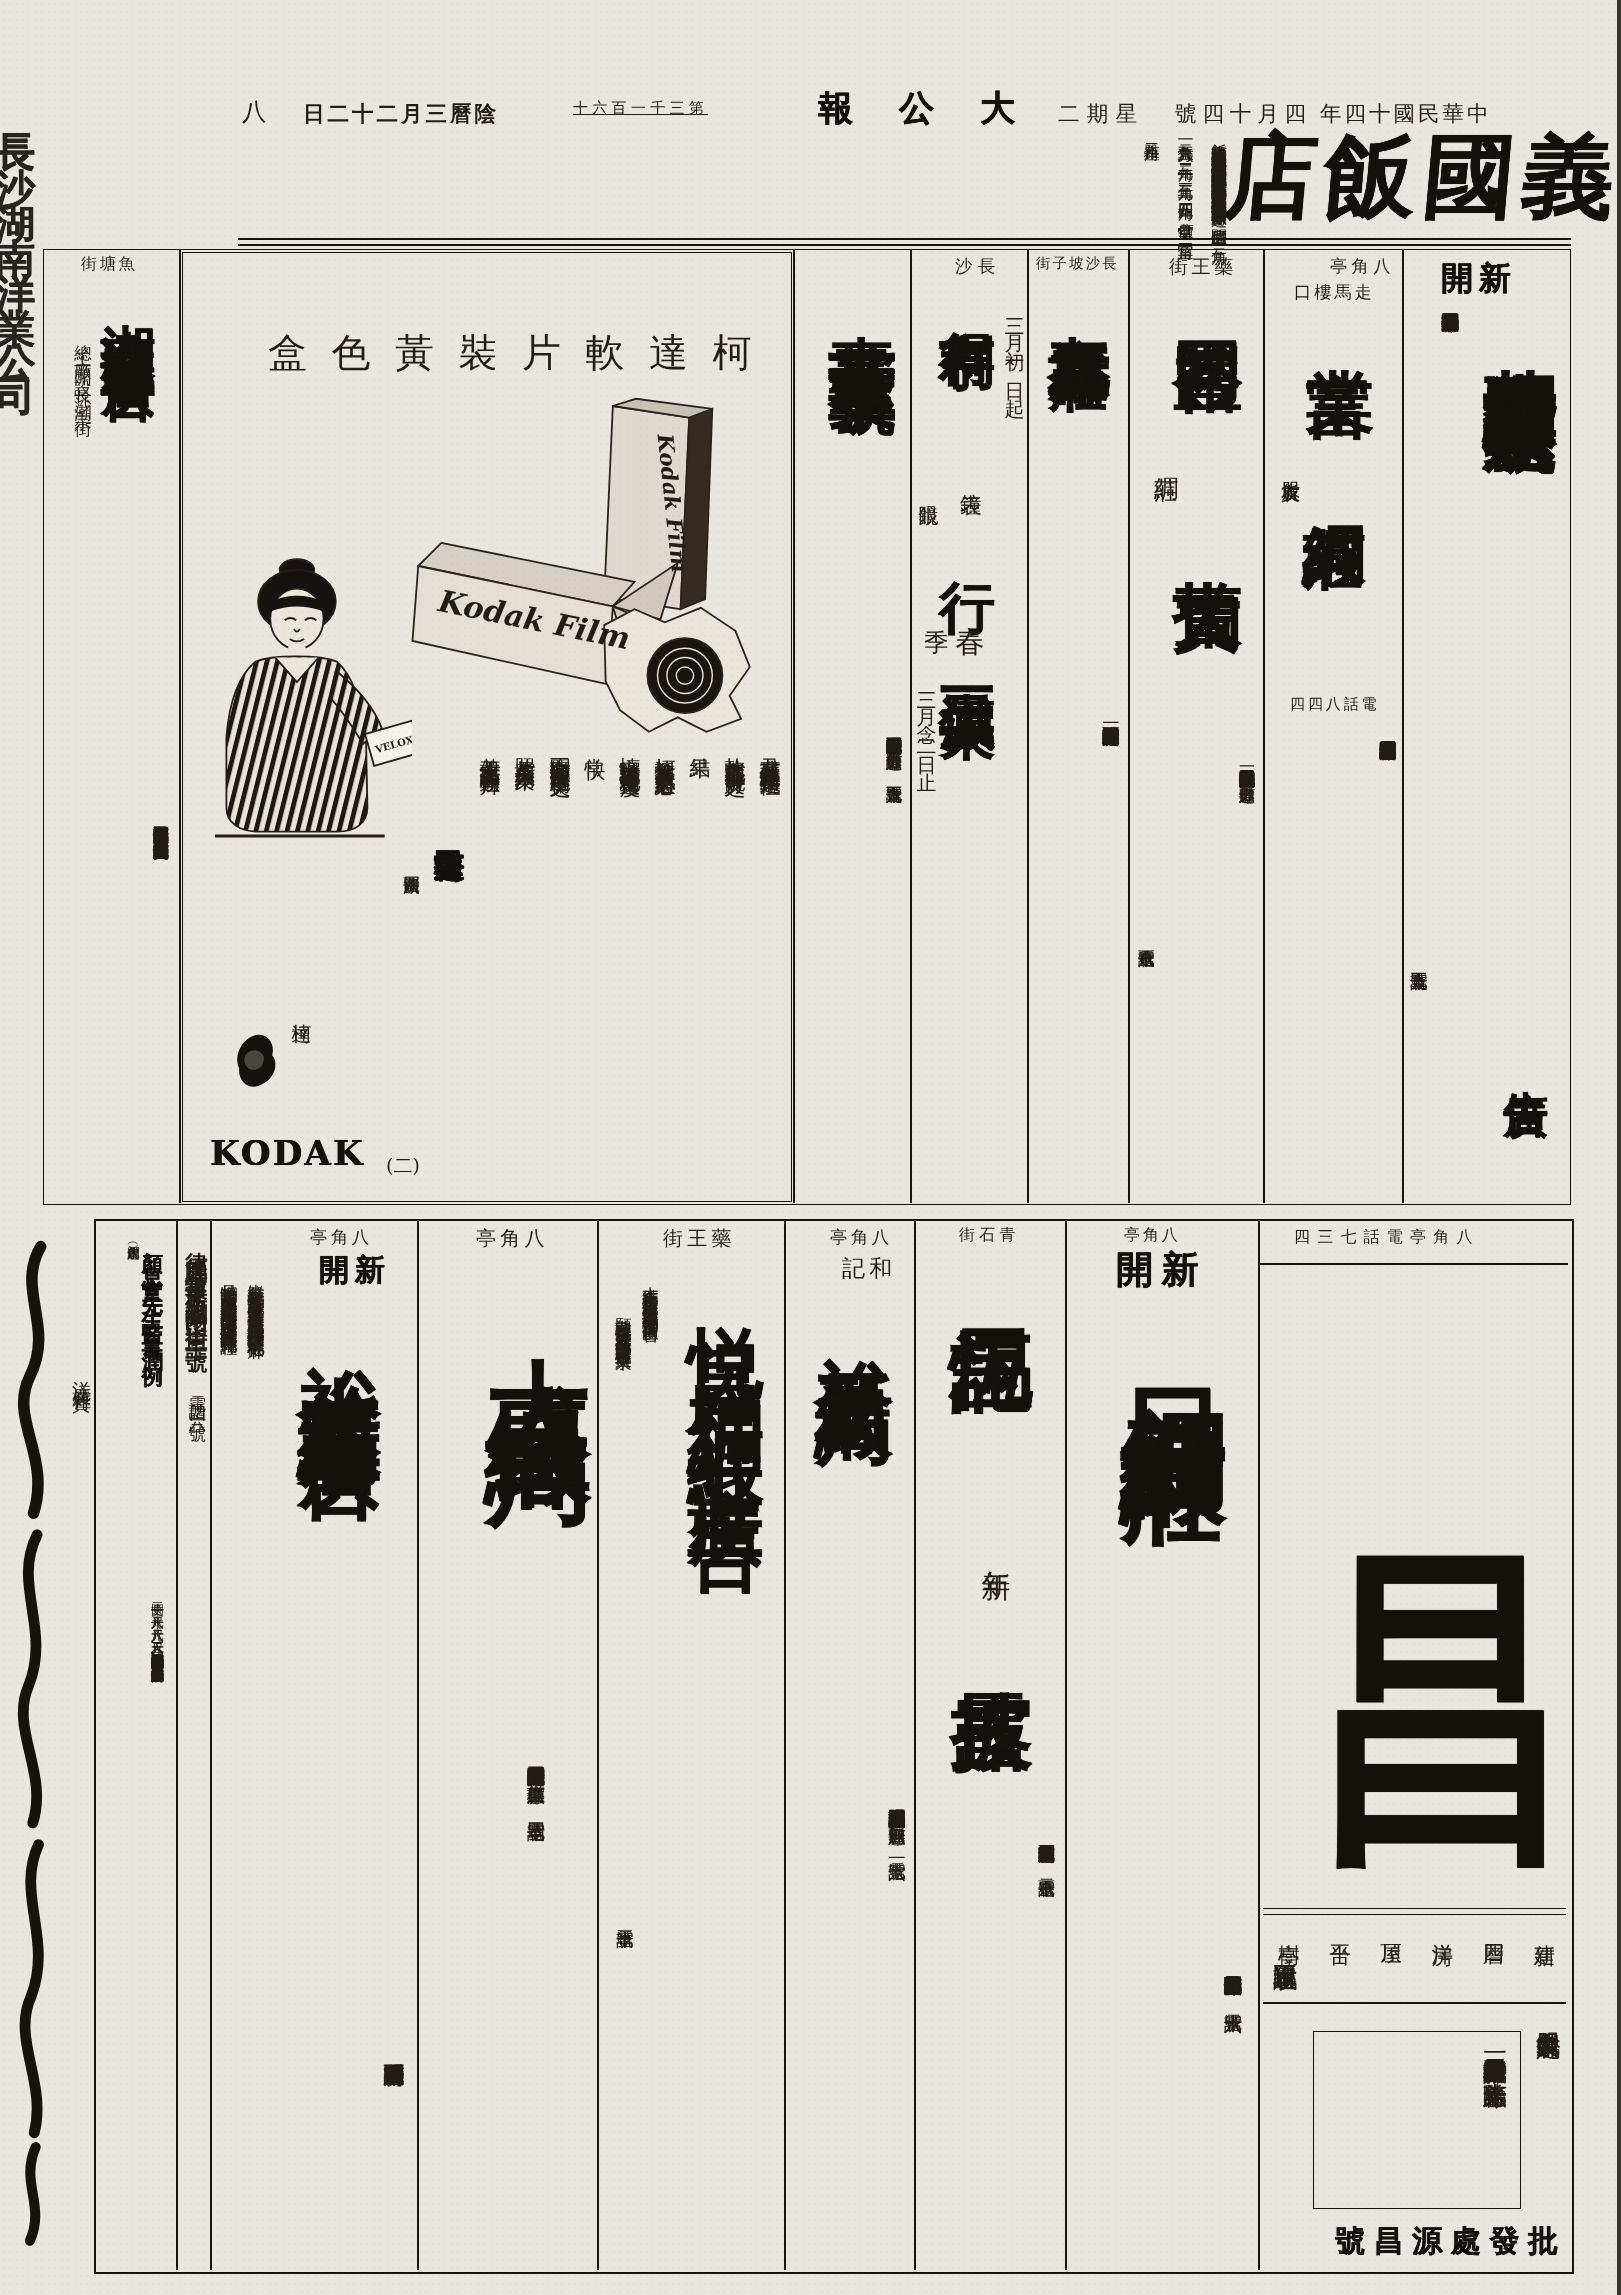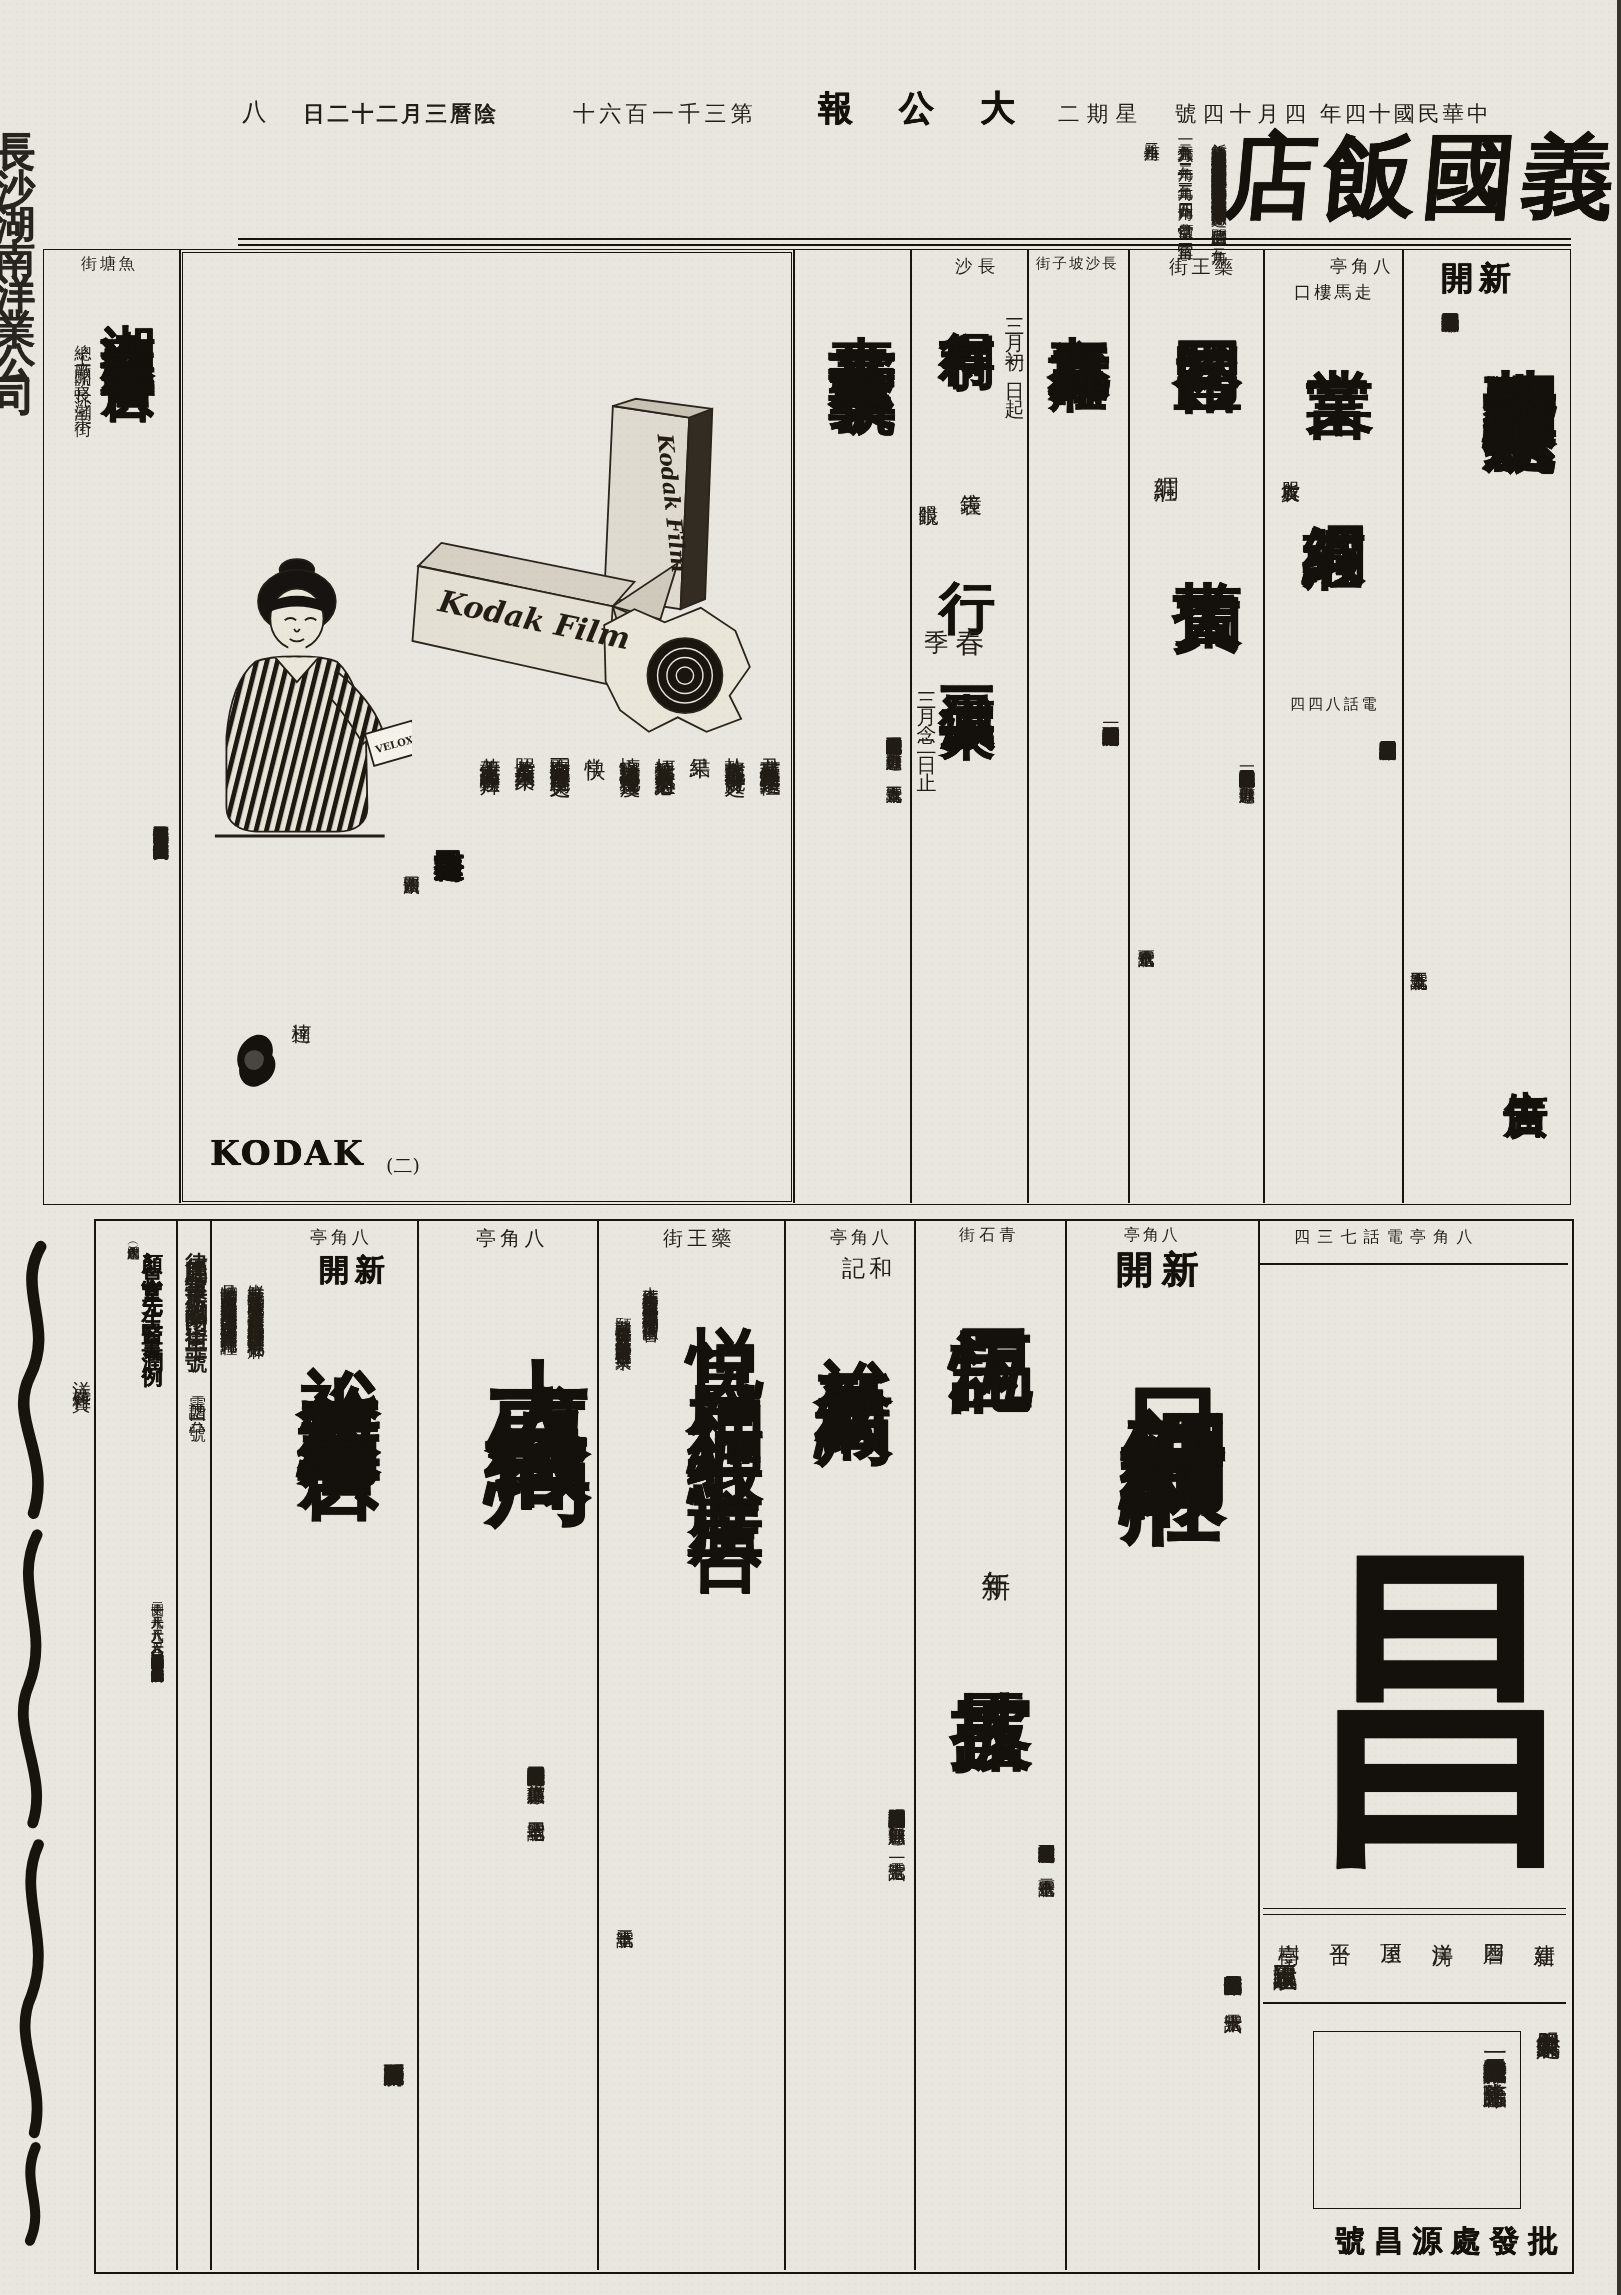--- a/index.html
+++ b/index.html
@@ -27,21 +27,21 @@
   .sm{color:#221d15;}
   svg text{font-family:"DejaVu Serif","Liberation Serif",serif;}
 </style>
 </head>
 <body>
 
 <div id="page">
 
   <div class="abs sm" style="left:242px;top:95px;font-size:24.5px;">八</div>
   <div class="abs h sm" style="left:303px;top:99px;font-size:21.6px;letter-spacing:2.9px;font-weight:bold;">日二十二月三曆陰</div>
-  <div class="abs h sm" style="left:573px;top:99px;font-size:22px;letter-spacing:4.3px;">十六百一千三第</div>
+  <div class="abs h sm" style="left:573px;top:99px;font-size:15px;letter-spacing:4.3px;text-decoration:underline;">十六百一千三第</div>
   <div class="abs h hl" style="left:818px;top:85px;font-size:35px;letter-spacing:46px;">報公大</div>
   <div class="abs h sm" style="left:1058px;top:99px;font-size:21.6px;letter-spacing:7.2px;">二期星</div>
   <div class="abs h sm" style="left:1175px;top:99px;font-size:21.6px;letter-spacing:5.8px;">號四十月四</div>
   <div class="abs h sm" style="left:1320px;top:99px;font-size:21.6px;letter-spacing:2.9px;">年四十國民華中</div>
 
   <div class="abs h hl" style="left:1225px;top:115px;font-size:92px;letter-spacing:7.2px;transform:skewX(-5deg);">店飯國義</div>
   <div class="abs v sm" style="left:249px;top:131px;width:987px;height:108px;font-size:16px;line-height:2.1;letter-spacing:0.7px;">新飯店水陸交通行旅利便房屋高大空氣新鮮陳設愛精美招待週到傢具用品無不精緻雅潔每台花木四季芬芳附設盆堂至仿滬漢最新式樣西洋浴盆清潔異常並備中西大菜隨時便餐橡皮包車供客乘用凡有蒞臨有如歸家顧不勝歡迎　房間價目　一元一角　一元六角五分　二元二角　三元三角　四元四角　盆堂價目　官室三角　雅座二角</div>
 
   <div class="rule" style="left:238px;top:238px;width:1333px;height:2.2px;"></div>
   <div class="rule" style="left:238px;top:244px;width:1333px;height:2.2px;"></div>
@@ -92,20 +92,21 @@
   <div class="abs v sm" style="left:917px;top:610px;height:36px;font-size:24.5px;">季</div>
   <div class="abs v sm" style="left:912px;top:677px;height:505px;font-size:20px;letter-spacing:16px;">三月念二日止</div>
 
   <div class="abs v hl" style="left:826px;top:280px;font-size:68px;line-height:1.1;letter-spacing:8.6px;">壽芝堂藥號</div>
   <div class="abs v" style="left:796px;top:725px;width:110px;height:447px;font-size:16px;line-height:1.5;">
     <span class="sm">本號遷移上坡子街新造西式房屋採辦參茸燕桂地道藥材修合丸散膏丹虔製各種膠品時夏炎酷暑疫瘟流行本號備有各種救急之品名目繁多不及備載茲特輯送錄以界諸君擇覽外埠函索隨時剳寄不誤承蒙　惠顧毋任歡迎謹啓</span>
     <span class="sm" style="margin-top:14.4px;">電話六百五十九號</span>
   </div>
 
   <div class="abs" style="left:182px;top:252px;width:608px;height:948px;border:1.4px solid #17140e;"></div>
+  <div class="abs h sm" style="left:268px;top:326px;font-size:39px;letter-spacing:24.5px;">盒色黃裝片軟達柯</div>
 
   <svg class="abs" style="left:375px;top:393px;" width="382" height="346" viewBox="0 0 530 480">
     <g stroke="#2a241b" stroke-width="2.5" fill="none">
 
       <path d="M330,18 L436,34 L424,300 L318,284 Z" fill="#dfdacf"></path>
       <path d="M436,34 L468,22 L458,286 L424,300 Z" fill="#332c22"></path>
       <path d="M330,18 L362,8 L468,22 L436,34 Z" fill="#c8c2b5"></path>
 
       <path d="M92,208 L360,262 L330,296 L60,240 Z" fill="#d6d0c4"></path>
       <path d="M60,240 L330,296 L322,404 L52,344 Z" fill="#e4dfd3"></path>

